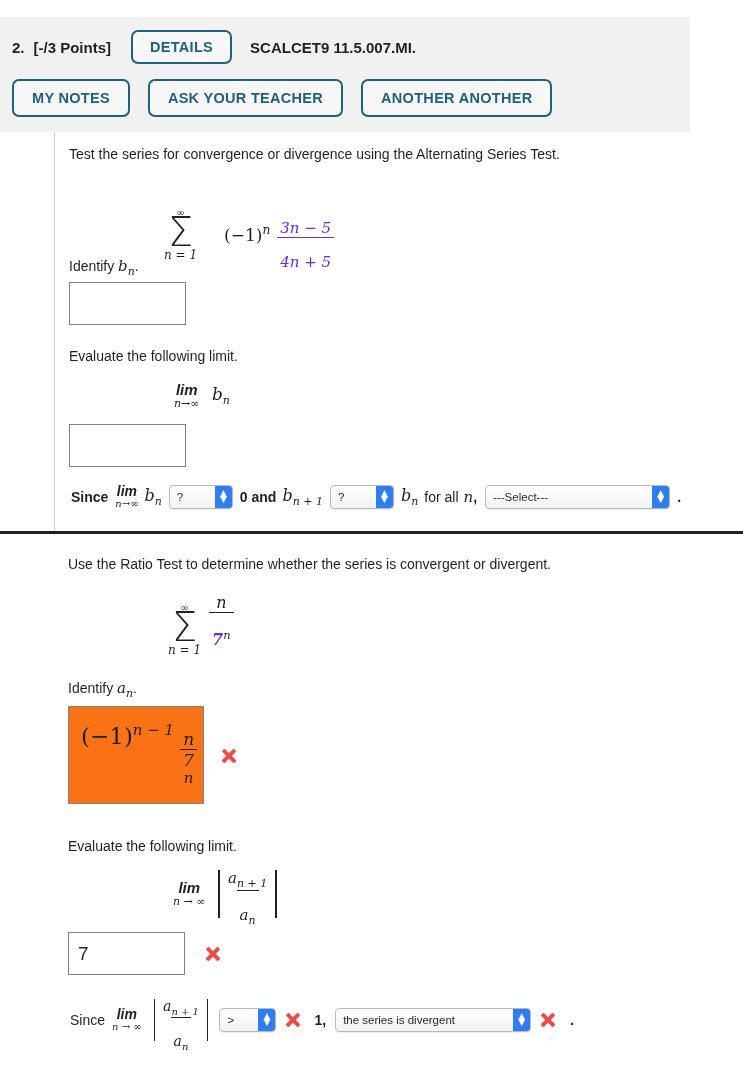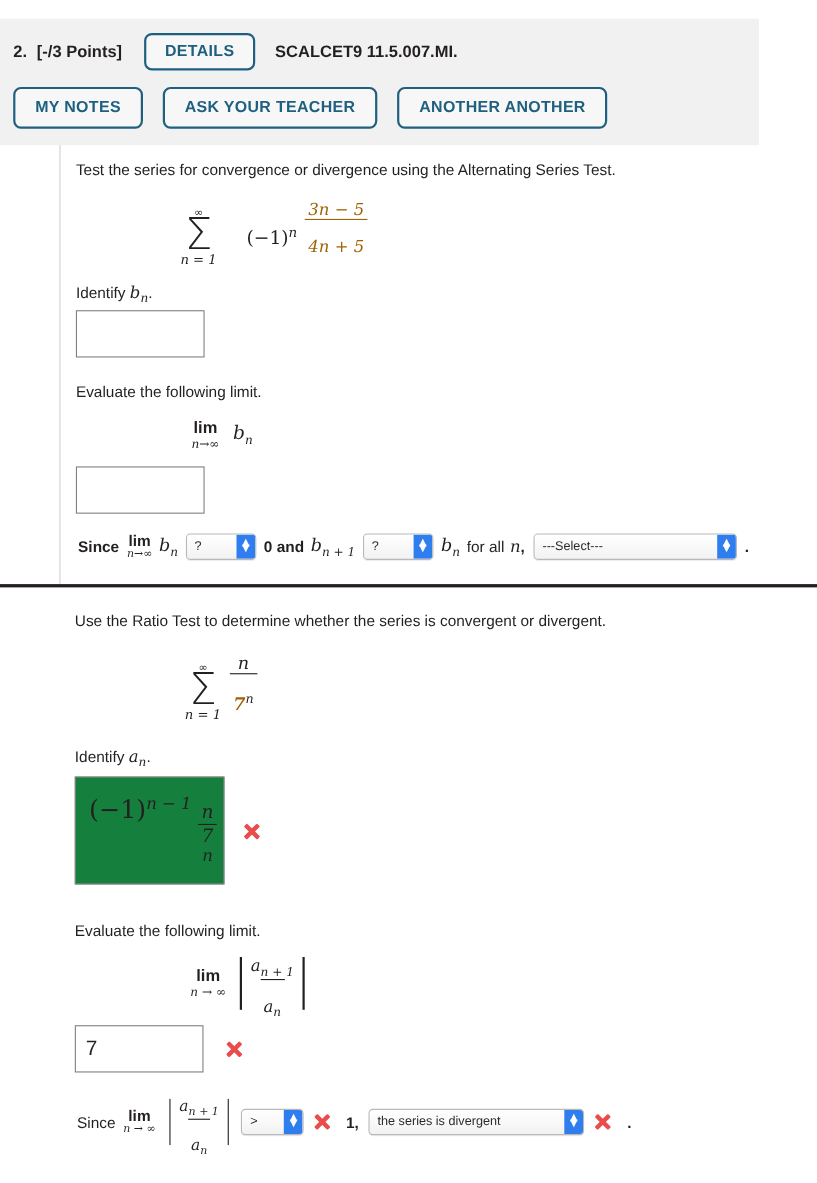--- a/index.html
+++ b/index.html
@@ -82,25 +82,25 @@
              font-style:normal;margin-bottom:-1px;}
   .sigma{font-size:40px;font-family:"DejaVu Sans", sans-serif;
          line-height:.78;font-weight:300;}
   .sigma-bot{font-size:12px;font-style:italic;
              font-family:"DejaVu Serif", serif;margin-top:1px;white-space:nowrap;}
 
   .frac{display:inline-flex;flex-direction:column;align-items:center;
         vertical-align:middle;line-height:1.12;}
   .frac .num{padding:0 3px;}
   .frac .den{padding:16px 3px;border-top:1.3px solid currentColor;}
-  .red{color:#a16207;}
+  .red{color:#6d28d9;margin-top:38px;}
 
   .limop{display:inline-flex;flex-direction:column;align-items:center;
          line-height:1.05;vertical-align:middle;}
-  .limop .lt{font-family:"Liberation Sans", sans-serif;font-size:15px;font-weight:bold;}
+  .limop .lt{font-family:"Liberation Sans", sans-serif;font-size:15px;font-weight:bold;font-style:italic;}
   .limop .lb{font-size:11px;font-style:italic;font-family:"DejaVu Serif", serif;
              white-space:nowrap;}
 
   .absbar{display:inline-flex;align-items:stretch;}
   .absbar .bar{width:1.5px;background:#231f20;margin:0 5px;}
 
   .sub{font-size:.72em;vertical-align:sub;font-style:italic;}
   .sup{font-size:.72em;vertical-align:super;font-style:italic;}
 
   
@@ -109,21 +109,21 @@
     border:1px solid #808080;background:#ffffff;
     width:117px;height:43px;
     font-size:19px;
     font-family:"Liberation Sans", sans-serif;
     color:#231f20;
     padding:0 9px;
     outline:none;
   }
   .answer-box-math{
     box-sizing:border-box;
-    border:1px solid #808080;background:#15803d;
+    border:1px solid #808080;background:#f97316;
     width:136px;height:98px;
     display:flex;align-items:flex-start;
     padding:14px 0 0 12px;
   }
 
   
   .msel{
     display:inline-flex;align-items:stretch;
     height:22px;border:1px solid #b9b9b9;border-radius:4px;
     background:linear-gradient(#ffffff,#f2f2f2);

